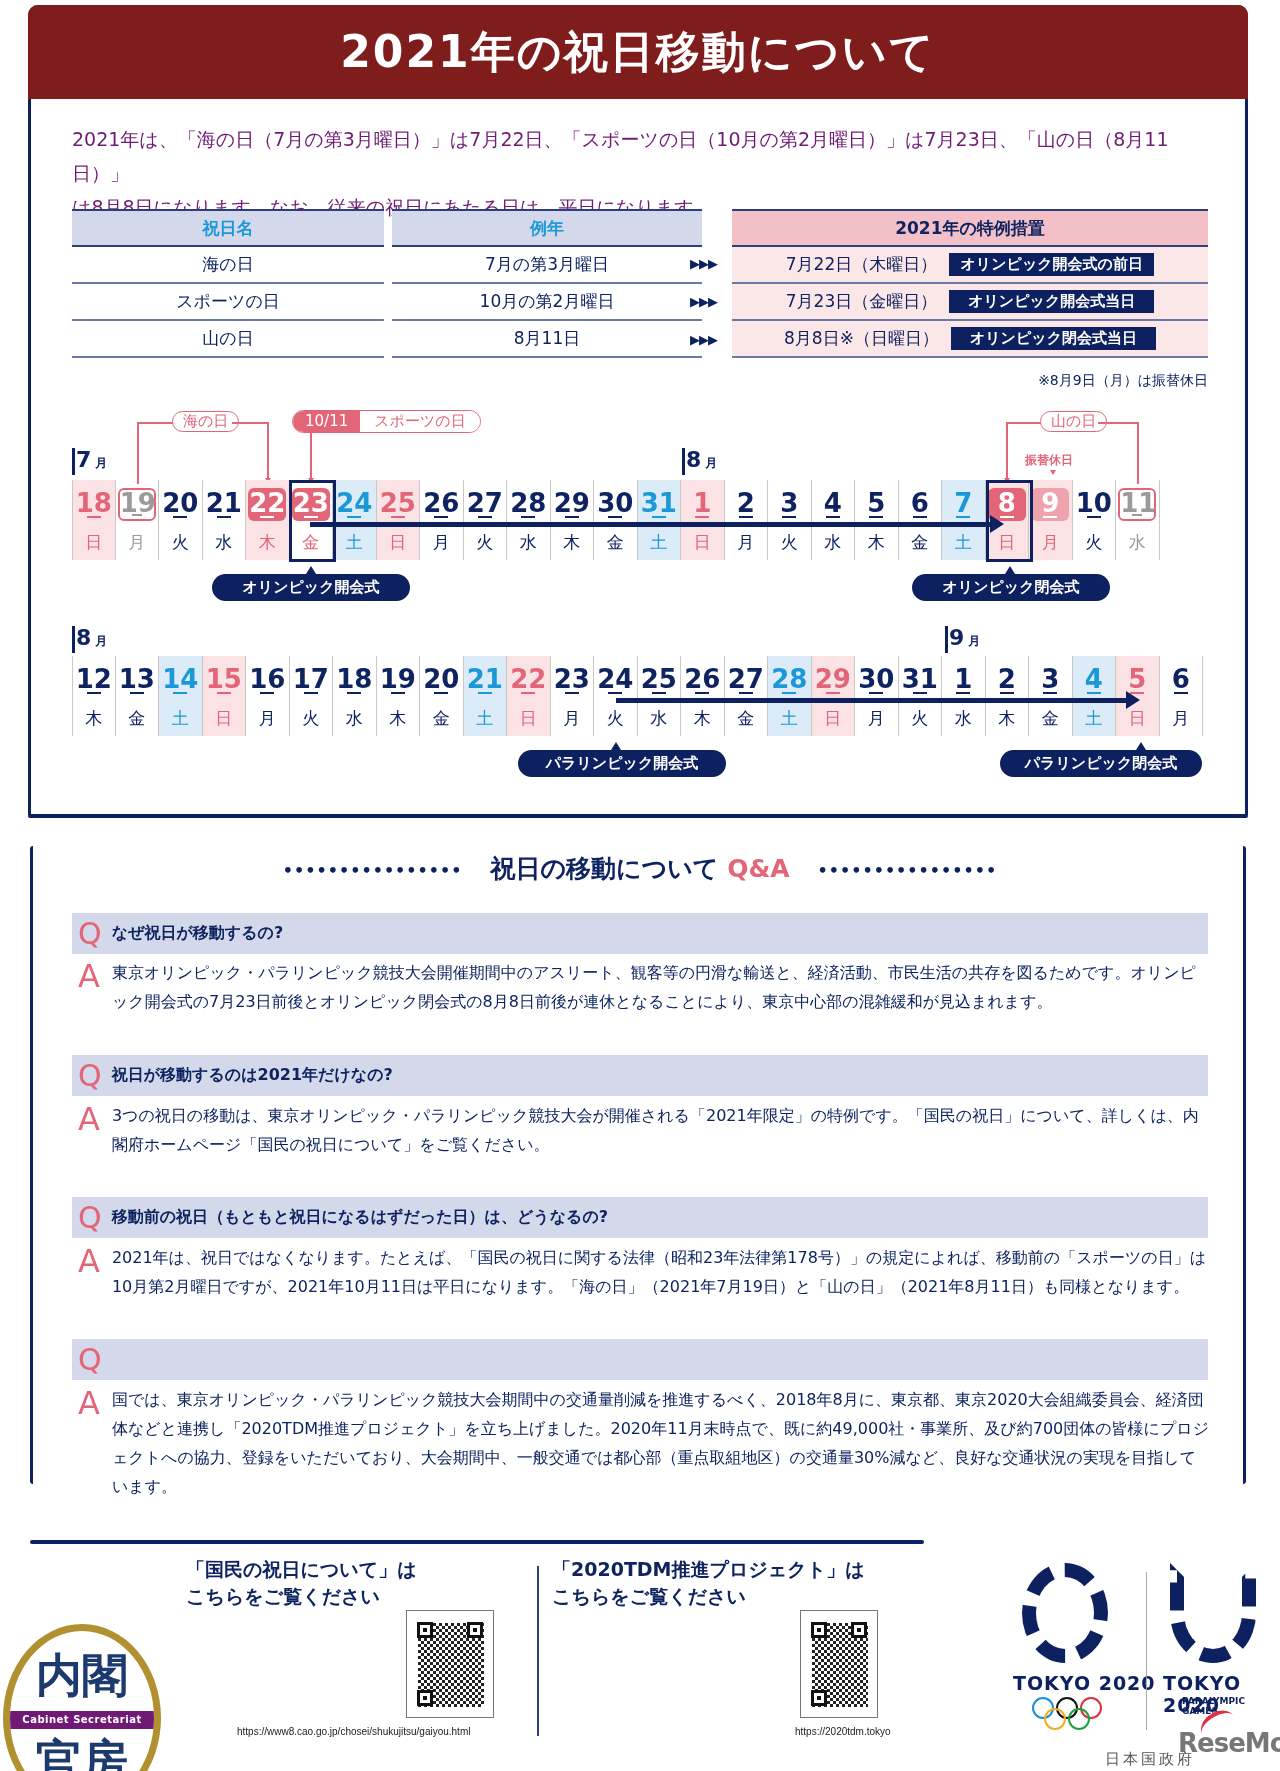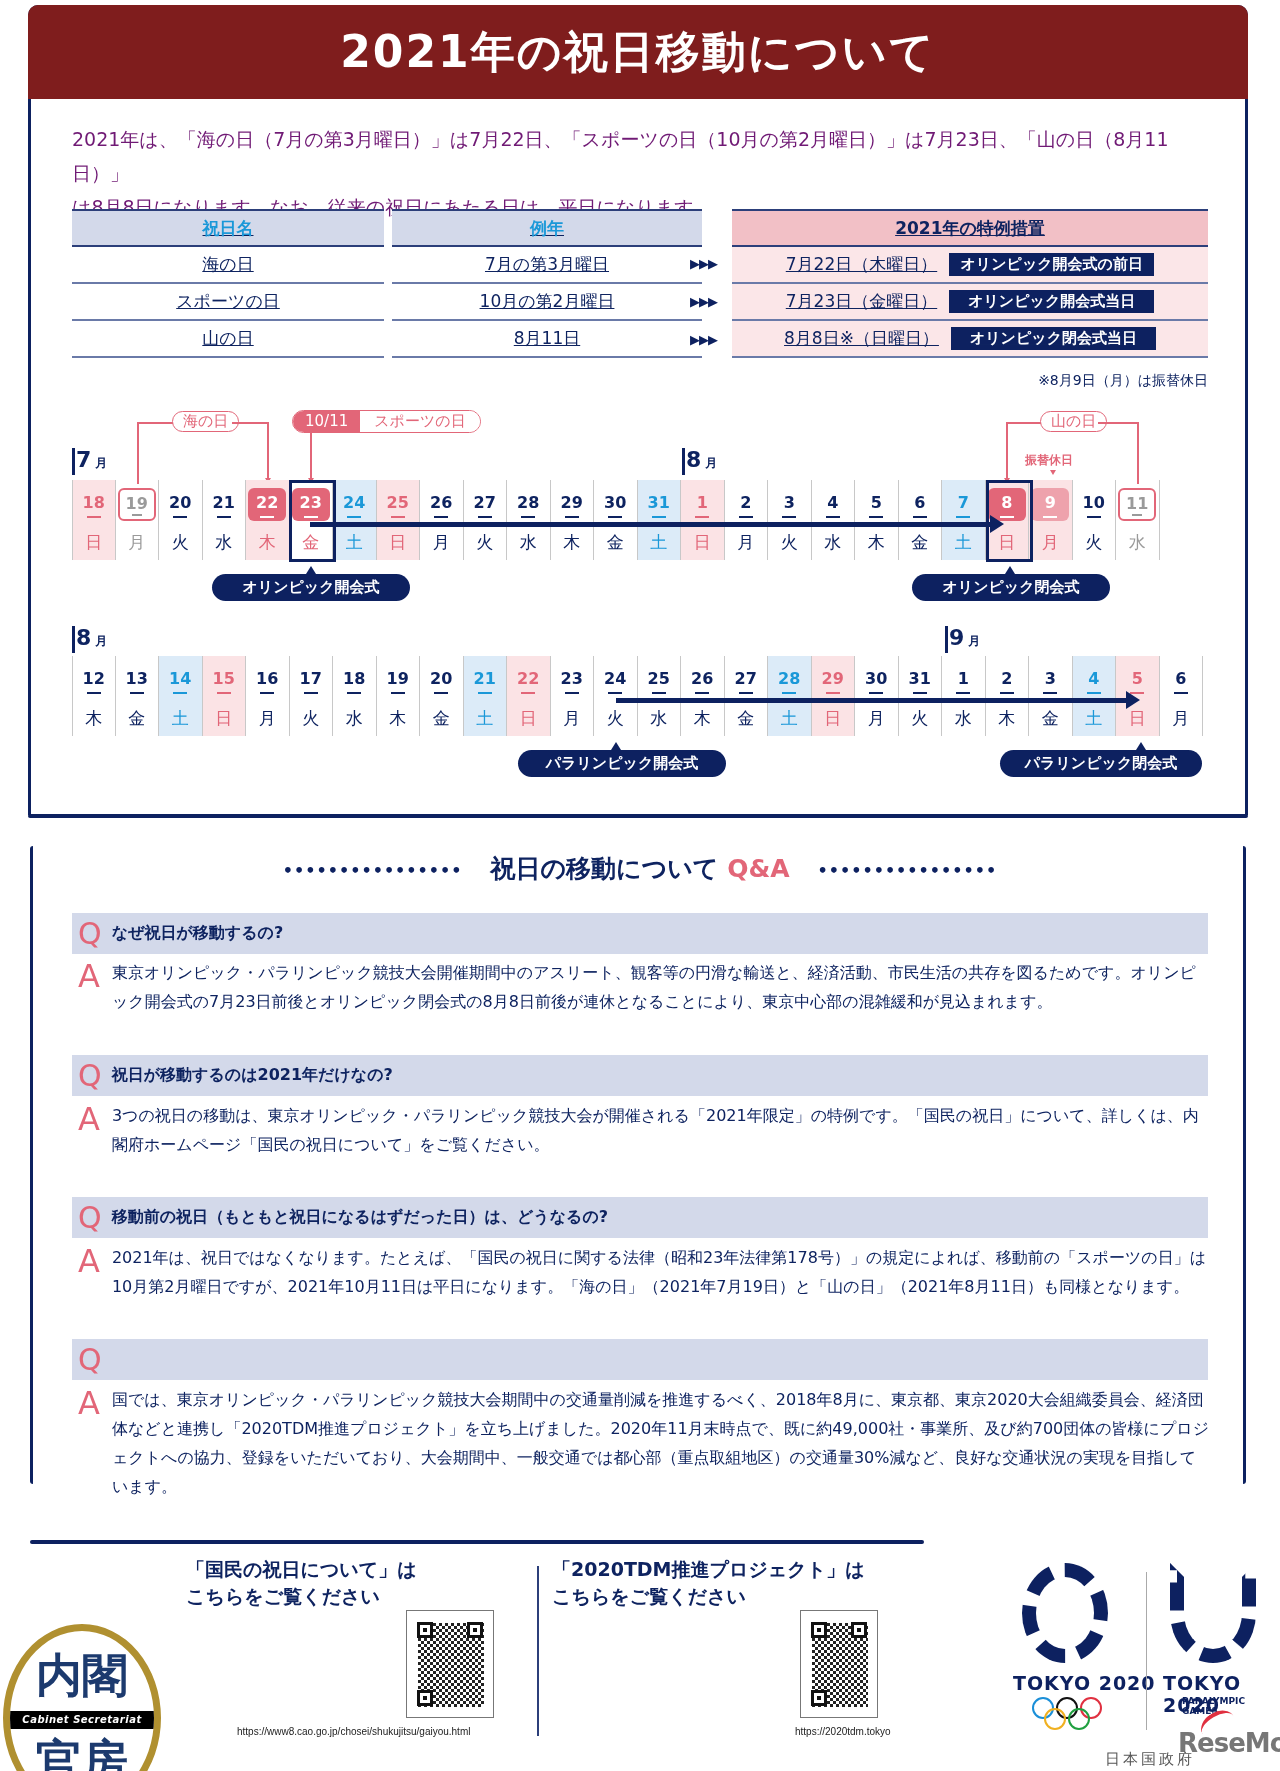--- a/index.html
+++ b/index.html
@@ -6,37 +6,37 @@
   body { width: 1280px; height: 1771px; background: #fff; font-family: "DejaVu Sans", sans-serif; color: #0e2360; position: relative; overflow: hidden; }
   .abs { position: absolute; }
 
   
   .topbox { position: absolute; left: 28px; top: 5px; width: 1220px; height: 810px; border: 3px solid #0d2160; border-bottom: none; border-radius: 10px 10px 0 0; }
   .header { position: absolute; left: 28px; top: 5px; width: 1220px; height: 94px; background: #7f1d1d; border-radius: 10px 10px 0 0; display: flex; align-items: center; justify-content: center; }
   .header h1 { color: #fff; font-size: 44px; font-weight: bold; letter-spacing: 2px; }
   .intro { position: absolute; left: 72px; top: 122px; width: 1140px; font-size: 19px; line-height: 34px; color: #701a75; }
 
   
-  .tbl-col { position: absolute; text-decoration: underline; }
+  .tbl-col { position: absolute; }
   .th { height: 38px; display: flex; align-items: center; justify-content: center; font-weight: bold; font-size: 17px; border-top: 2px solid #2c3f7a; border-bottom: 2px solid #2c3f7a; }
   .th.blue { background: #d3d9ea; }
   .th.pink { background: #f2c0c6; }
   .td { height: 37px; display: flex; align-items: center; justify-content: center; font-size: 17px; border-bottom: 2px solid #6a7aa8; }
   .td.pink { background: #fbe6e8; }
   .arrow3 { position: absolute; font-size: 13px; color: #0d2160; letter-spacing: -1px; }
   .badge { background: #0d2160; color: #fff; font-weight: bold; font-size: 15px; padding: 2px 10px; margin-left: 12px; min-width: 205px; text-align: center; }
   .note { position: absolute; right: 72px; top: 372px; font-size: 14px; }
 
   
   .cal-row { position: absolute; left: 72px; display: flex; }
   .cell { width: 43.5px; height: 80px; position: relative; border-right: 1px solid #c8c8c8; text-align: center; }
   .cell.first { border-left: 1px solid #c8c8c8; }
   .cell.sat { background: #dcebf8; }
   .cell.sun { background: #fbe3e5; }
-  .cell .num { display: block; margin: 8px auto 0; width: 38px; height: 33px; font-size: 16px; font-weight: bold; line-height: 30px; position: relative; }
+  .cell .num { display: block; margin: 8px auto 0; width: 38px; height: 33px; font-size: 26px; font-weight: bold; line-height: 30px; position: relative; }
   .cell .num::after { content: ""; position: absolute; left: 12px; right: 12px; bottom: 3px; height: 2px; background: currentColor; }
   .cell .dow { display: block; margin-top: 10px; font-size: 17px; }
   .navy { color: #0e2360; }
   .blue { color: #1a98d8; }
   .red { color: #e26678; }
   .gray { color: #9a9a9a; }
   .num.filled { background: #e26678; color: #fff; border-radius: 6px; }
   .num.filled-light { background: #eea2ac; color: #fff; border-radius: 6px; }
   .num.outlined { border: 2px solid #e26678; border-radius: 6px; color: #9a9a9a; line-height: 27px; }
   .hl-box { position: absolute; border: 3px solid #0d2160; }
@@ -76,21 +76,21 @@
     background-image:
       linear-gradient(45deg, #222 25%, transparent 25%, transparent 75%, #222 75%),
       linear-gradient(45deg, #222 25%, transparent 25%, transparent 75%, #222 75%);
     background-size: 6px 6px; background-position: 0 0, 3px 3px; }
   .qr-finder { position: absolute; width: 16px; height: 16px; border: 3px solid #111; background: #fff; }
   .qr-finder::after { content: ""; position: absolute; left: 3px; top: 3px; width: 4px; height: 4px; background: #111; }
   .url { position: absolute; font-size: 10px; color: #222; font-family: "Liberation Sans Narrow", "Liberation Sans", sans-serif; }
   .vdiv { position: absolute; width: 2px; background: #2c3f7a; }
   .seal { position: absolute; left: 3px; top: 1624px; width: 158px; height: 188px; border: 7px solid #b09030; border-radius: 50%; background: #fff; overflow: hidden; }
   .seal .k { position: absolute; left: 0; width: 100%; text-align: center; font-family: "DejaVu Serif", serif; font-size: 46px; color: #1c3a6e; font-weight: bold; }
-  .seal .band { position: absolute; left: 0; right: 0; top: 80px; height: 18px; background: #000000; color: #fff; font-size: 10px; font-weight: bold; text-align: center; line-height: 18px; letter-spacing: 0.5px; font-style: italic; }
+  .seal .band { position: absolute; left: 0; right: 0; top: 80px; height: 18px; background: #701a75; color: #fff; font-size: 10px; font-weight: bold; text-align: center; line-height: 18px; letter-spacing: 0.5px; }
   .emblem { position: absolute; width: 90px; height: 90px; border-radius: 50%; border: 14px dashed #0d2160; }
   .tok { position: absolute; font-size: 19px; font-weight: bold; color: #0d2160; letter-spacing: 1px; }
   .rings { position: absolute; }
   .ring { position: absolute; width: 22px; height: 22px; border-radius: 50%; border: 2.5px solid; }
   .resemom { position: absolute; font-size: 26px; font-weight: bold; color: #777; letter-spacing: -1px; }
   .gov { position: absolute; font-size: 15px; color: #555; letter-spacing: 3px; }
 </style>
 </head>
 <body>
 

